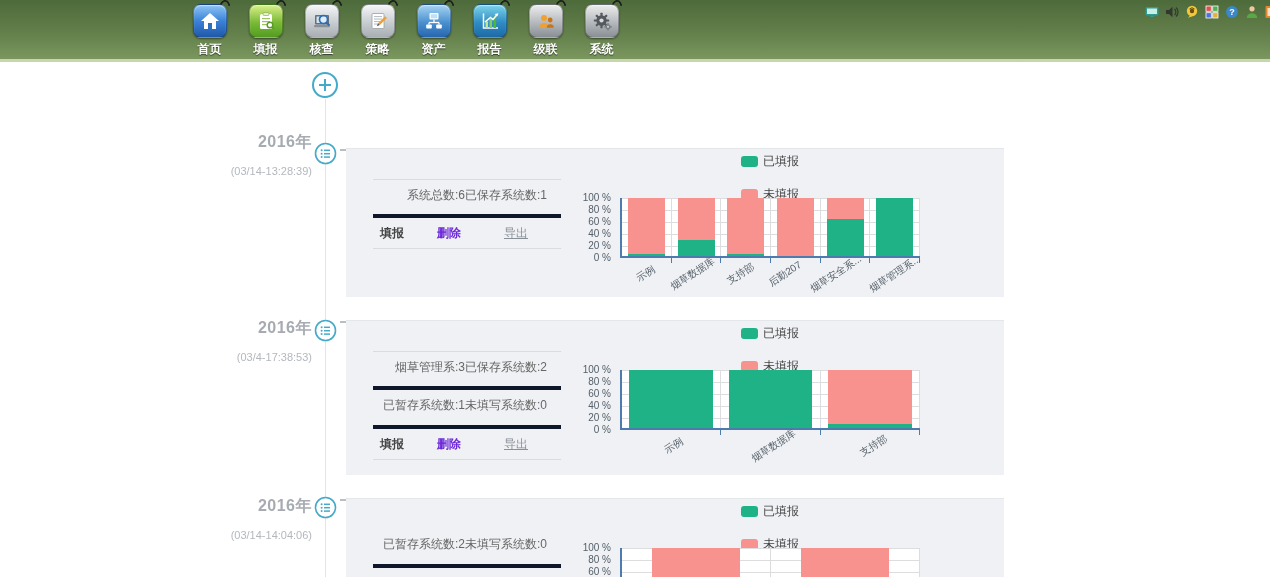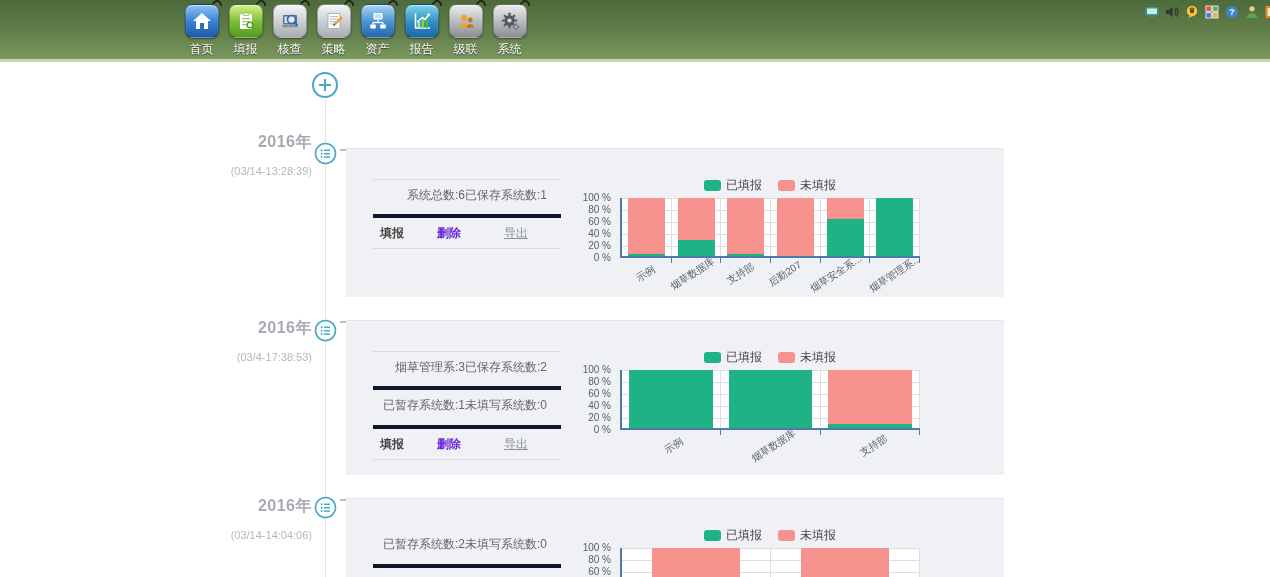--- a/index.html
+++ b/index.html
@@ -12,21 +12,21 @@
 
   
   header {
     position:relative; height:62px;
     background:linear-gradient(#4d6a3b,#64804b 55%,#7e9a62);
   }
   header::after {
     content:""; position:absolute; left:0; right:0; bottom:0; height:3px;
     background:#c6d7ac;
   }
-  .toolbar { position:absolute; left:180px; top:4px; display:flex; gap:1px; }
+  .toolbar { position:absolute; left:188px; top:4px; display:flex; gap:13px;font-weight:bold; }
   .nav-item { width:43px; display:flex; flex-direction:column; align-items:center; cursor:pointer; position:relative; }
   .tile {
     width:34px; height:34px; border-radius:8px;
     display:flex; align-items:center; justify-content:center;
     box-shadow:inset 0 1px 1px rgba(255,255,255,.55), 0 1px 2px rgba(0,0,0,.45);
     border:1px solid rgba(0,0,0,.25);
   }
   .tile-blue   { background:linear-gradient(#8ec4f4,#3b82d8 50%,#2058a8); }
   .tile-green  { background:linear-gradient(#d9ef8a,#79ba35 55%,#549c22); }
   .tile-silver { background:linear-gradient(#f5f6f7,#c3c9cd 60%,#a8aeb3); }
@@ -67,21 +67,21 @@
   .srow.first { border-top:1px solid #d9dbde; }
   .scell1 { width:92px; text-align:right; }
   .scell2 { flex:1; text-align:left; }
   .arow { height:31px; line-height:31px; border-bottom:1px solid #d9dbde; position:relative; }
   .act { position:absolute; font-size:12px; cursor:pointer; }
   .act-fill { left:7px;  font-weight:bold; color:#444; }
   .act-del  { left:64px; font-weight:bold; color:#6d28d9; }
   .act-exp  { left:131px; color:#8a9097; text-decoration:underline; }
 
   
-  .legend { position:absolute; left:274px; top:28px; width:300px; display:flex; justify-content:center; gap:16px; align-items:center; }
+  .legend { position:absolute; left:274px; top:4px; width:300px; display:flex; justify-content:center; gap:16px; align-items:center;flex-direction:column; }
   .lg-item { display:flex; align-items:center; gap:5px; font-size:12px; color:#444; }
   .lg-swatch { width:17px; height:11px; border-radius:3px; }
   .yaxis { position:absolute; left:214px; top:43px; width:56px; text-align:right; font-size:10px; color:#55606a; padding-right:5px; }
   .ytick { height:12px; line-height:12px; }
   .plot {
     position:absolute; left:274px; top:49px; width:300px; height:60px;
     background-color:#fff;
     background-image:linear-gradient(#dcdddf 1px, transparent 1px);
     background-size:100% 12px;
     border-left:2px solid #4d7bae; border-bottom:2px solid #4d7bae;

